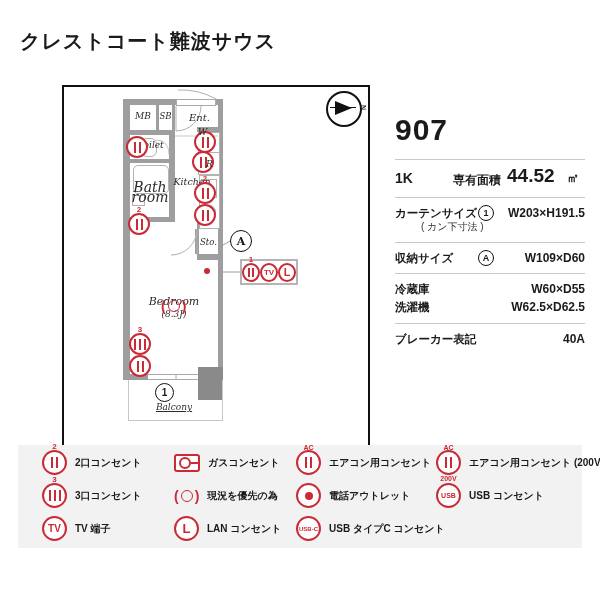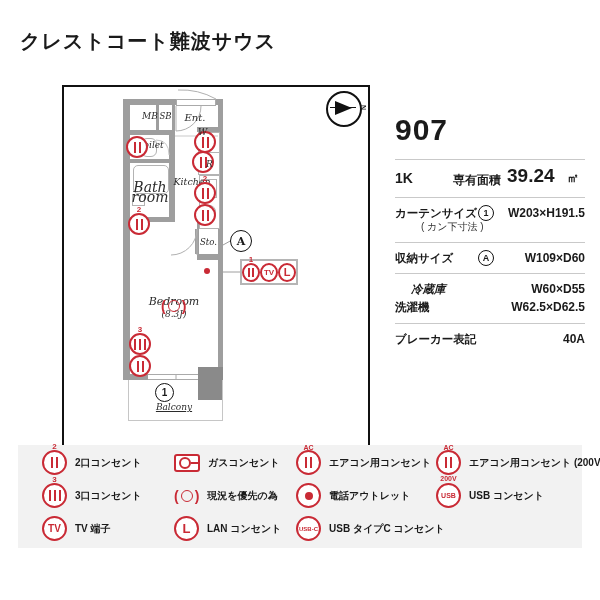--- a/index.html
+++ b/index.html
@@ -113,23 +113,23 @@
       <line x1="112" y1="19" x2="112" y2="44" stroke="#b0b0b0" stroke-width="1"></line>
       <line x1="111" y1="49" x2="154" y2="49" stroke="#c9c9c9" stroke-width="1"></line>
       <path d="M133,142 A26,26 0 0 1 107,168" fill="none" stroke="#b0b0b0" stroke-width="1"></path>
       <line x1="133" y1="142" x2="133" y2="168" stroke="#b0b0b0" stroke-width="1"></line>
       <path d="M105,68 Q105,53 92,53" fill="none" stroke="#c9c9c9" stroke-width="1"></path>
       <line x1="112" y1="287" x2="112" y2="293" stroke="#aaa" stroke-width="1"></line>
       <line x1="159" y1="158" x2="168" y2="153" stroke="#9e9e9e" stroke-width="1"></line>
       <line x1="159" y1="185" x2="176" y2="185" stroke="#9e9e9e" stroke-width="1"></line>
     </svg>
 
-    <div class="abs roomlbl" style="left:66px;top:24px;width:40px;font-size:9px;">MB</div>
+    <div class="abs roomlbl" style="left:66px;top:24px;width:26px;font-size:9px;">MB</div>
     <div class="abs roomlbl" style="left:93px;top:24px;width:17px;font-size:8.5px;">SB</div>
-    <div class="abs roomlbl" style="left:116px;top:25px;width:30px;font-size:10px;">Ent.</div>
+    <div class="abs roomlbl" style="left:116px;top:25px;width:30px;font-size:10px;text-align:right;">Ent.</div>
     <div class="abs roomlbl" style="left:70px;top:53px;width:34px;font-size:9px;">Toilet</div>
     <div class="abs roomlbl" style="left:106px;top:89px;width:44px;font-size:9.5px;">Kitchen</div>
     <div class="abs roomlbl" style="left:66px;top:95px;width:40px;font-size:14px;line-height:10px;">
       <span>Bath</span><br>
       <span>room</span>
     </div>
     <div class="abs roomlbl" style="left:135px;top:150px;width:19px;font-size:8.5px;">Sto.</div>
     <div class="abs roomlbl" style="left:80px;top:208px;width:60px;font-size:11px;">Bedroom</div>
     <div class="abs roomlbl" style="left:80px;top:222px;width:60px;font-size:9px;">(8.3J)</div>
     <div class="abs roomlbl" style="left:80px;top:315px;width:60px;font-size:9px;text-decoration:underline;">Balcony</div>
@@ -222,36 +222,36 @@
       <span class="nlab">N</span>
     </div>
   </div>
 
   <div class="abs info" style="position:absolute;">
     <div class="abs room-number" style="left:0;top:3px;">907</div>
     <div class="hr" style="top:49px;"></div>
 
     <div class="abs" style="left:0;top:60px;font-size:14px;font-weight:bold;">1K</div>
     <div class="abs" style="left:58px;top:62px;font-size:12px;font-weight:bold;">専有面積</div>
-    <div class="abs" style="left:112px;top:55px;font-size:19px;font-weight:bold;">39.24</div>
+    <div class="abs" style="left:112px;top:55px;font-size:19px;font-weight:bold;">44.52</div>
     <div class="abs" style="left:172px;top:60px;font-size:12px;font-weight:bold;">㎡</div>
     <div class="hr" style="top:87px;"></div>
 
     <div class="abs lbl" style="left:0;top:96px;">カーテンサイズ</div>
     <div class="abs sub" style="left:0;top:110px;">( カン下寸法 )</div>
     <div class="abs circref" style="left:83px;top:95px;width:14px;height:14px;font-size:9px;">1</div>
     <div class="abs val" style="right:0;top:96px;">W203×H191.5</div>
     <div class="hr" style="top:132px;"></div>
 
     <div class="abs lbl" style="left:0;top:141px;">収納サイズ</div>
     <div class="abs circref" style="left:83px;top:140px;width:14px;height:14px;font-size:9px;">A</div>
     <div class="abs val" style="right:0;top:141px;">W109×D60</div>
     <div class="hr" style="top:163px;"></div>
 
-    <div class="abs lbl" style="left:16px;top:172px;font-style:italic;">冷蔵庫</div>
+    <div class="abs lbl" style="left:0;top:172px;">冷蔵庫</div>
     <div class="abs val" style="right:0;top:172px;margin-left:8px;">W60×D55</div>
     <div class="abs lbl" style="left:0;top:190px;">洗濯機</div>
     <div class="abs val" style="right:0;top:190px;">W62.5×D62.5</div>
     <div class="hr" style="top:213px;"></div>
 
     <div class="abs lbl" style="left:0;top:222px;">ブレーカー表記</div>
     <div class="abs val" style="right:0;top:222px;">40A</div>
   </div>
 
   <div class="abs legend">

